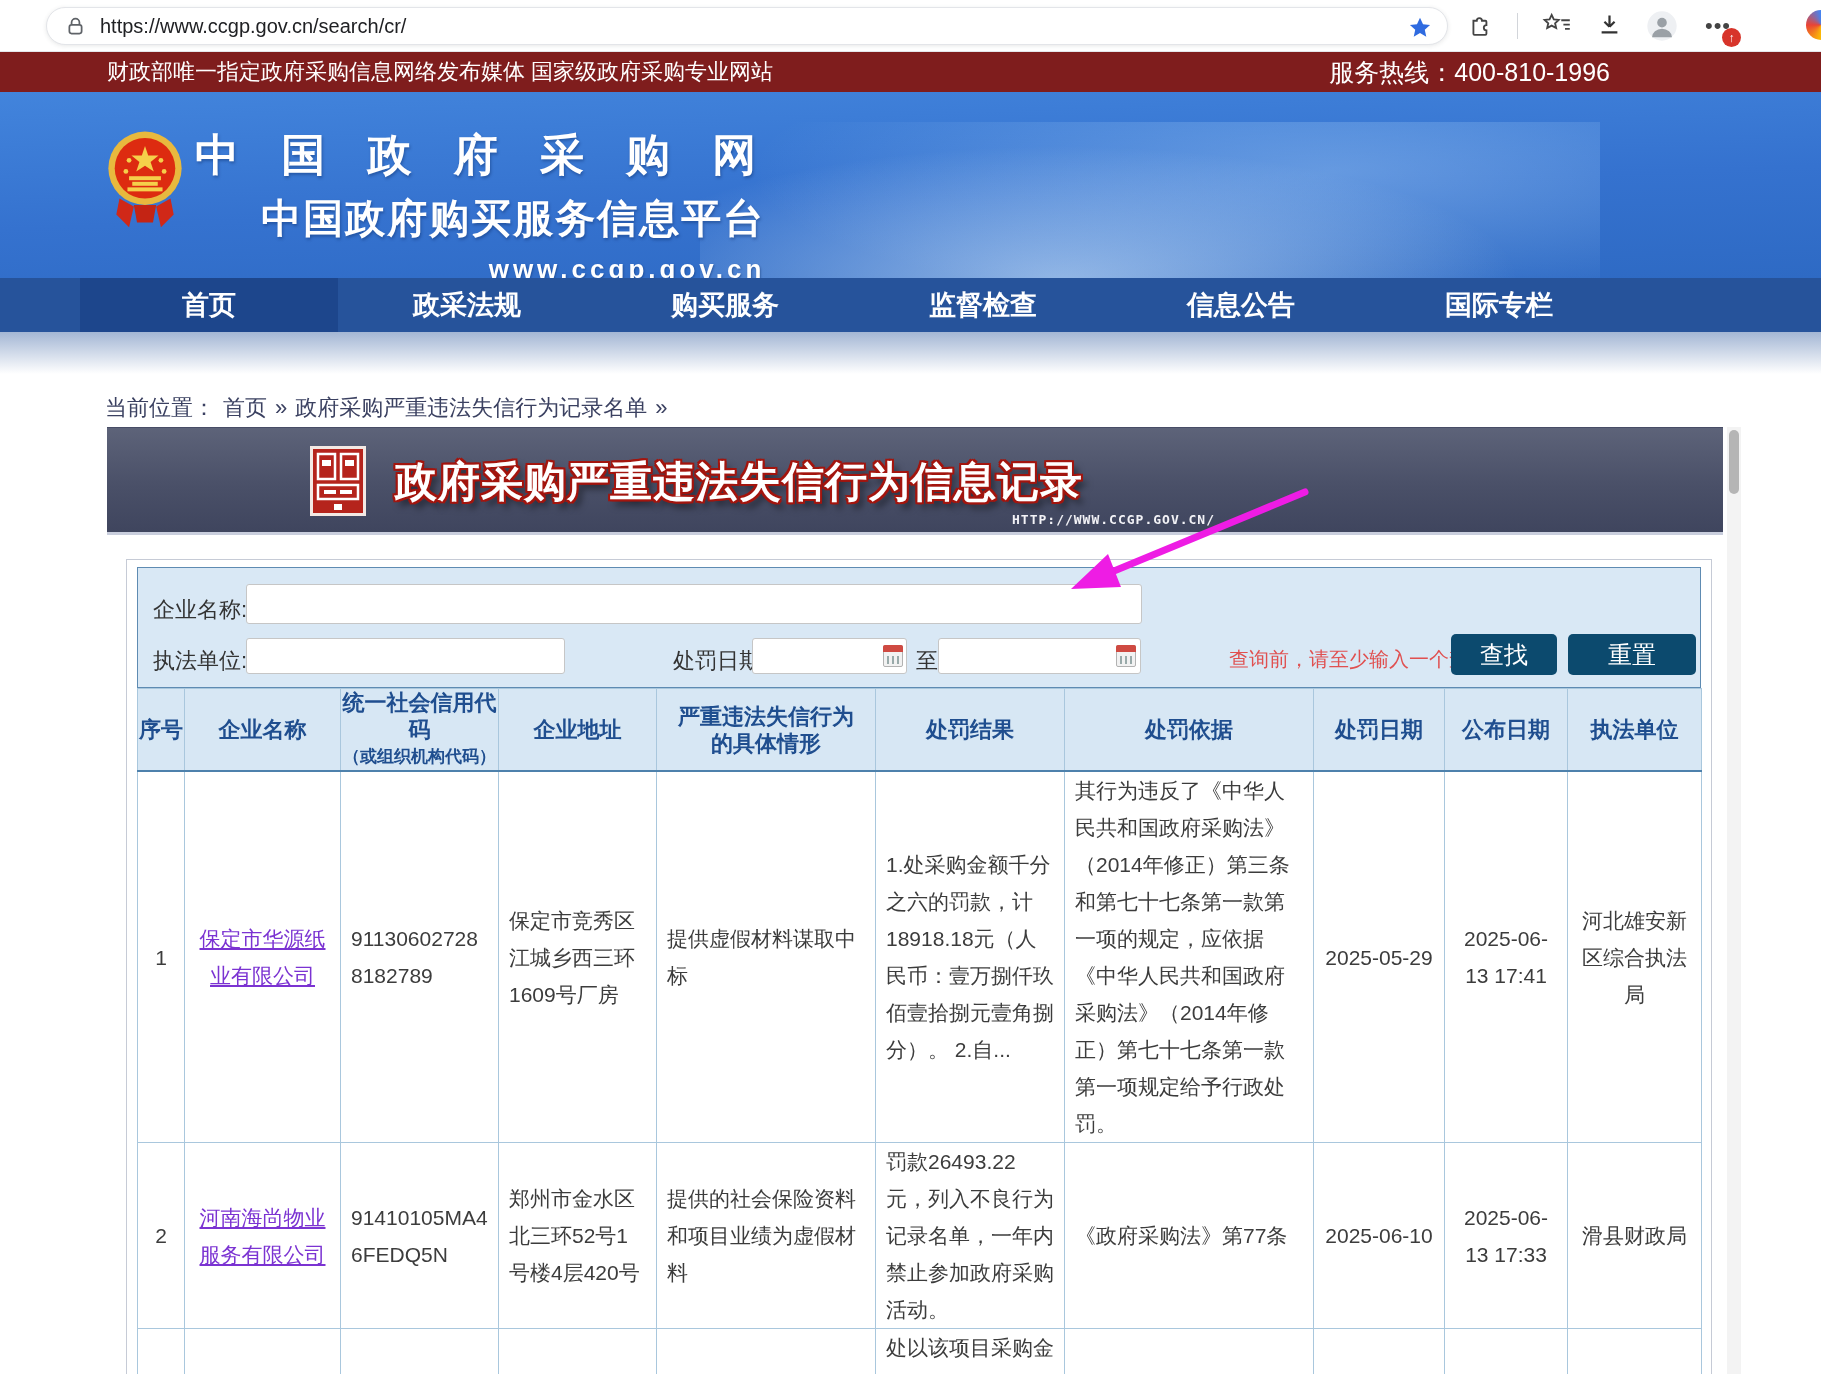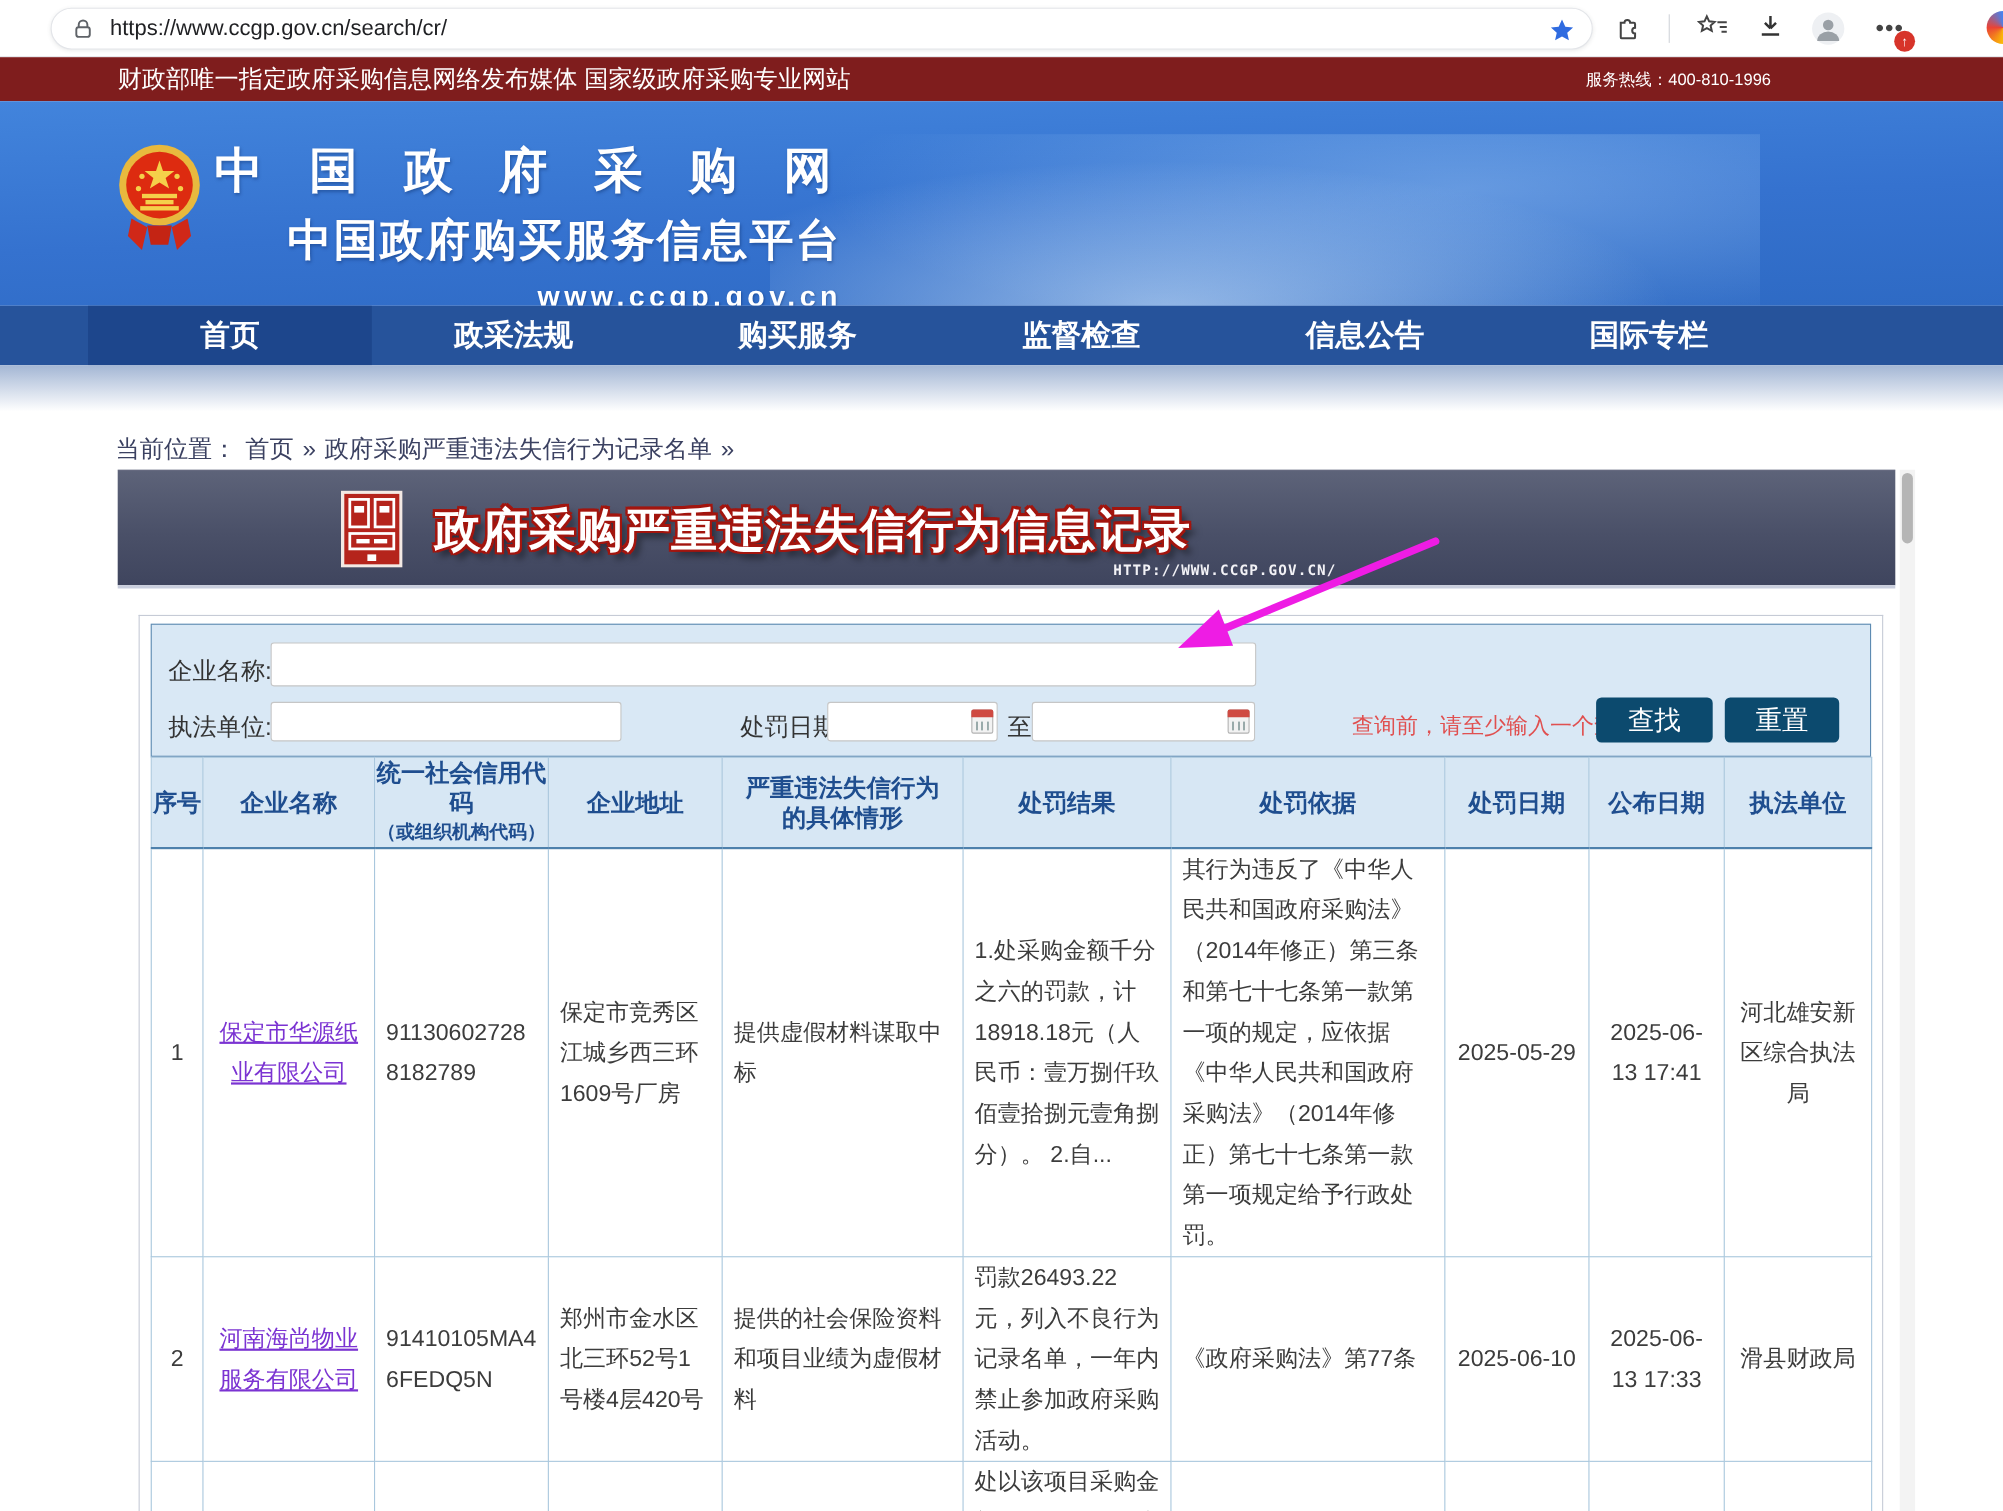--- a/index.html
+++ b/index.html
@@ -23,21 +23,21 @@
   .dots { font-size:22px; color:#444; letter-spacing:1px; line-height:10px; }
   .badge { position:absolute; right:-6px; bottom:-4px; width:19px; height:19px; border-radius:50%;
     background:#d7342a; color:#fff; font-size:12px; display:flex; align-items:center; justify-content:center; font-weight:bold; }
   .edge-sliver { position:absolute; left:1806px; top:10px; width:30px; height:30px; border-radius:50%;
     background:conic-gradient(#4285f4,#34a853,#fbbc05,#ea4335,#4285f4); }
 
   
   .topbar { position:absolute; left:0; top:52px; width:1821px; height:40px; background:#7f1d1d;
     color:#fff; display:flex; align-items:center; }
   .topbar-slogan { margin-left:107px; font-size:22px; }
-  .topbar-hotline { margin-left:auto; margin-right:211px; font-size:15px; }
+  .topbar-hotline { margin-left:auto; margin-right:211px; font-size:25px; }
 
   
   .site-header { position:absolute; left:0; top:92px; width:1821px; height:186px;
     background:linear-gradient(178deg,#4284dc 0%,#3572cf 55%,#2e6ac4 100%); overflow:hidden; }
   .site-header::before { content:""; position:absolute; left:700px; top:30px; width:900px; height:200px;
     background:radial-gradient(ellipse at 40% 80%, rgba(225,242,255,.55), rgba(225,242,255,0) 60%),
                radial-gradient(ellipse at 70% 25%, rgba(190,225,255,.35), rgba(190,225,255,0) 65%); }
   .emblem { position:absolute; left:105px; top:38px; }
   .site-title-block { position:absolute; left:195px; top:34px; color:#fff;text-align:right; }
   .site-title { font-size:44px; font-weight:bold; letter-spacing:9px; word-spacing:12px;
@@ -90,21 +90,21 @@
     border:1px solid #b2b2b2; border-radius:2px; cursor:pointer; }
   .cal::before { content:""; position:absolute; left:-1px; right:-1px; top:-1px; height:7px;
     background:#cf4a42; border-radius:2px 2px 0 0; }
   .cal::after { content:""; position:absolute; left:3px; right:3px; top:10px; height:8px;
     background:repeating-linear-gradient(90deg,#9aa 0 2px,transparent 2px 5px); }
   #cal-from { left:745px; } #cal-to { left:978px; }
   .f-hint { position:absolute; left:1091px; top:78px; font-size:20px; color:#e05050; }
   .f-btn { position:absolute; top:66px; height:41px; background:#0c4a6e; color:#fff; border:none;
     border-radius:5px; font-size:24px; cursor:pointer; font-family:inherit; }
   #btn-search { left:1313px; width:106px; }
-  #btn-reset  { left:1430px; width:104px; }
+  #btn-reset  { left:1430px; width:128px; }
 
   
   .records { position:absolute; left:10px; top:128px; width:1564px; border-collapse:collapse;
     table-layout:fixed; }
   .records th, .records td { border:1px solid #a9c7dd; vertical-align:middle; }
   .records thead th { background:#d7e7f4; color:#1f4e8f; font-size:22px; font-weight:bold;
     height:60px; line-height:27px; border-bottom:2px solid #4e81ac; text-align:center; }
   .th-sub { display:block; font-size:17px; font-weight:bold; }
   .records td { font-size:21px; color:#3c3c3c; line-height:37px; padding:0 10px; background:#fff; }
   .c-no, .c-name, .c-pdate, .c-pubdate, .c-agency { text-align:center; }

